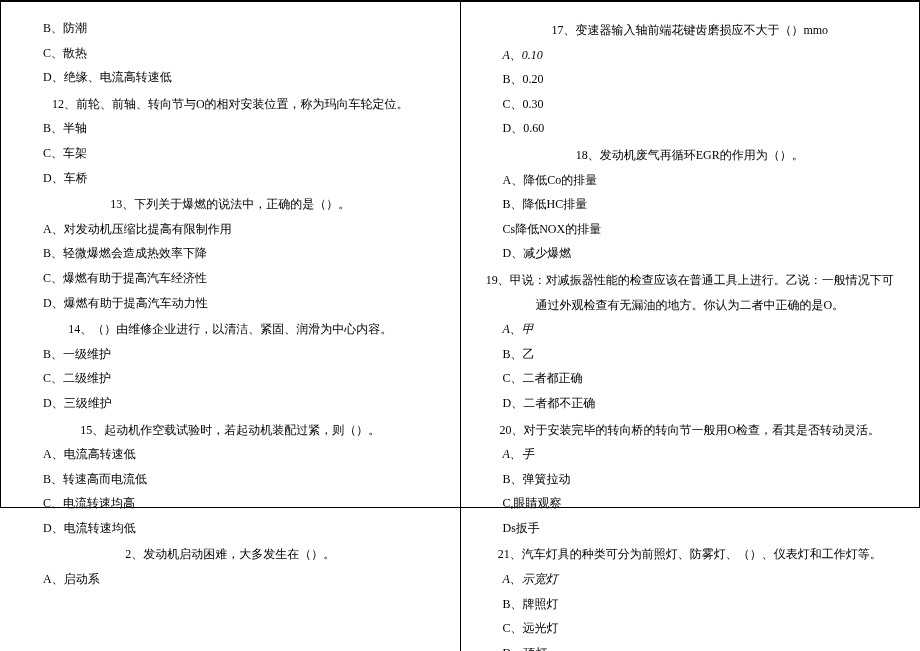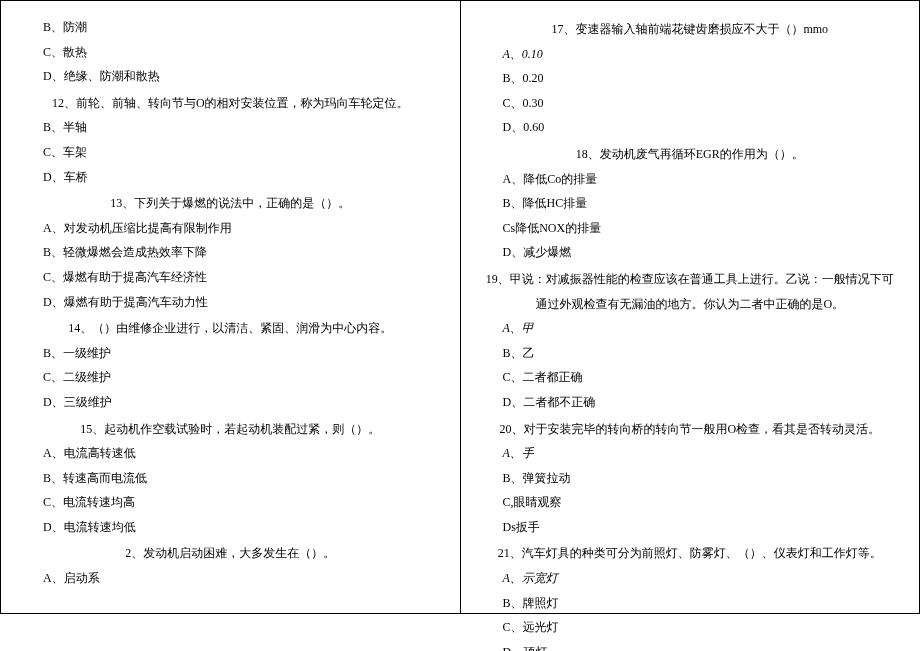--- a/index.html
+++ b/index.html
@@ -12,23 +12,23 @@
       font-size: 12px;
       color: #000;
       background: #fff;
       width: 920px;
       height: 651px;
       overflow: hidden;
     }
     .outer {
       border: 1px solid #000;
       width: 920px;
-      height: 614px;
+      height: 508px;
       display: flex;
-      flex-direction: row;
+      flex-direction: column;
     }
     .header {
       height: 30px;
       border-bottom: 1px solid #000;
     }
     .body {
       flex: 1;
       display: flex;
     }
     .col {
@@ -57,21 +57,21 @@
 </head>
 <body>
 
 <div class="outer">
   <div class="header"></div>
   <div class="body">
     <div class="col col-left">
       <div class="opts">
         <span class="opt">B、防潮</span>
         <span class="opt">C、散热</span>
-        <span class="opt">D、绝缘、防潮和散热</span>
+        <span class="opt">D、绝缘、电流高转速低</span>
       </div>
 
       <div class="q">12、前轮、前轴、转向节与O的相对安装位置，称为玛向车轮定位。</div>
       <div class="opts">
         <span class="opt">B、半轴</span>
         <span class="opt">C、车架</span>
         <span class="opt">D、车桥</span>
       </div>
 
       <div class="q">13、下列关于爆燃的说法中，正确的是（）。</div>

